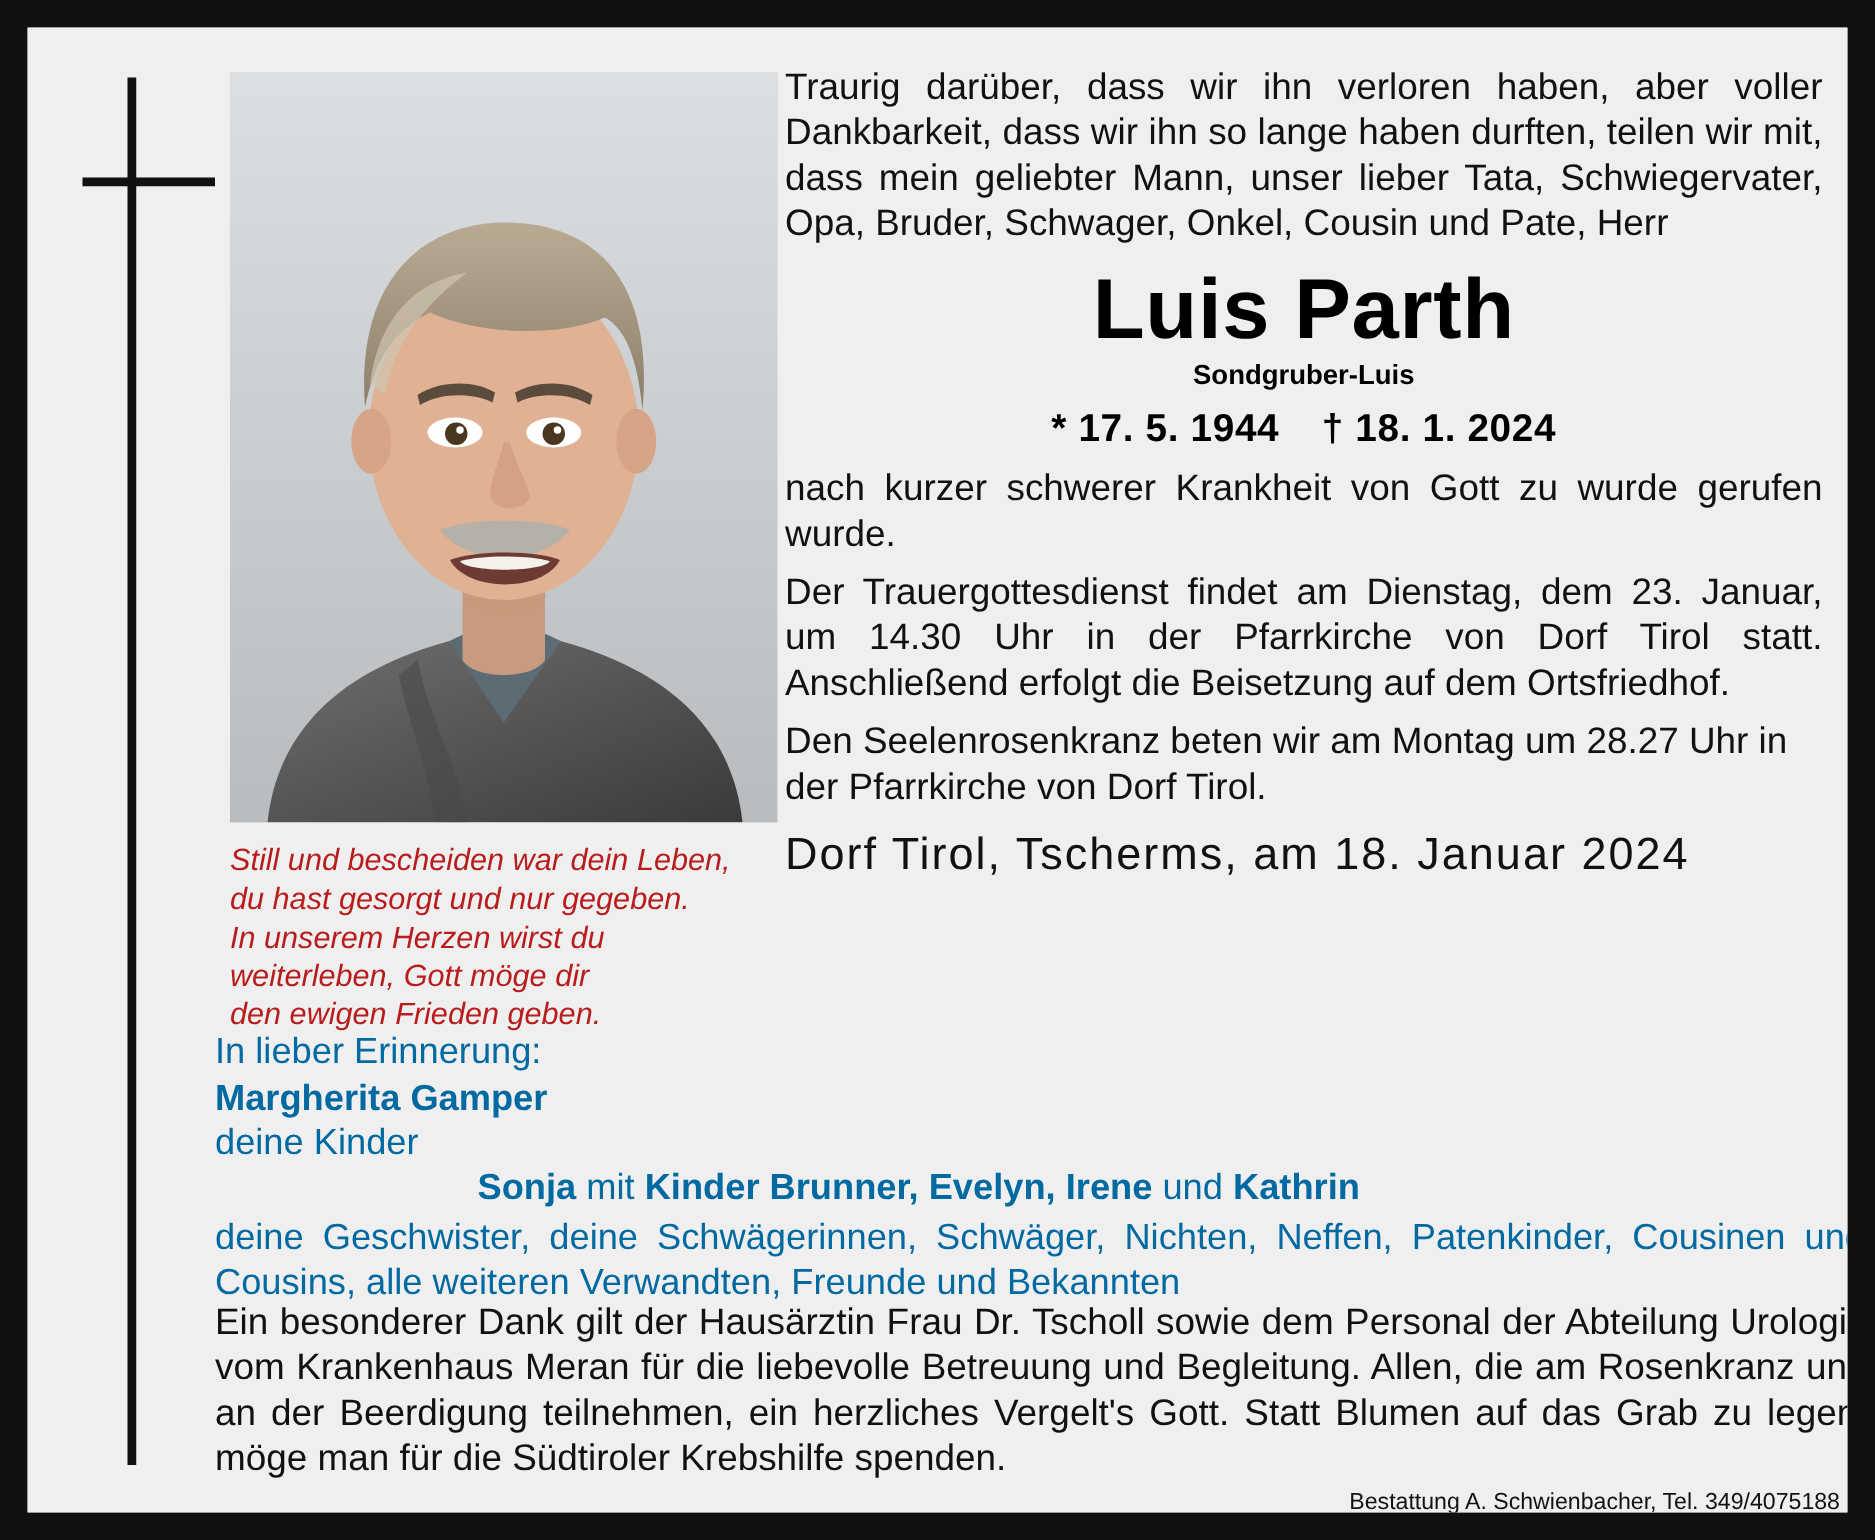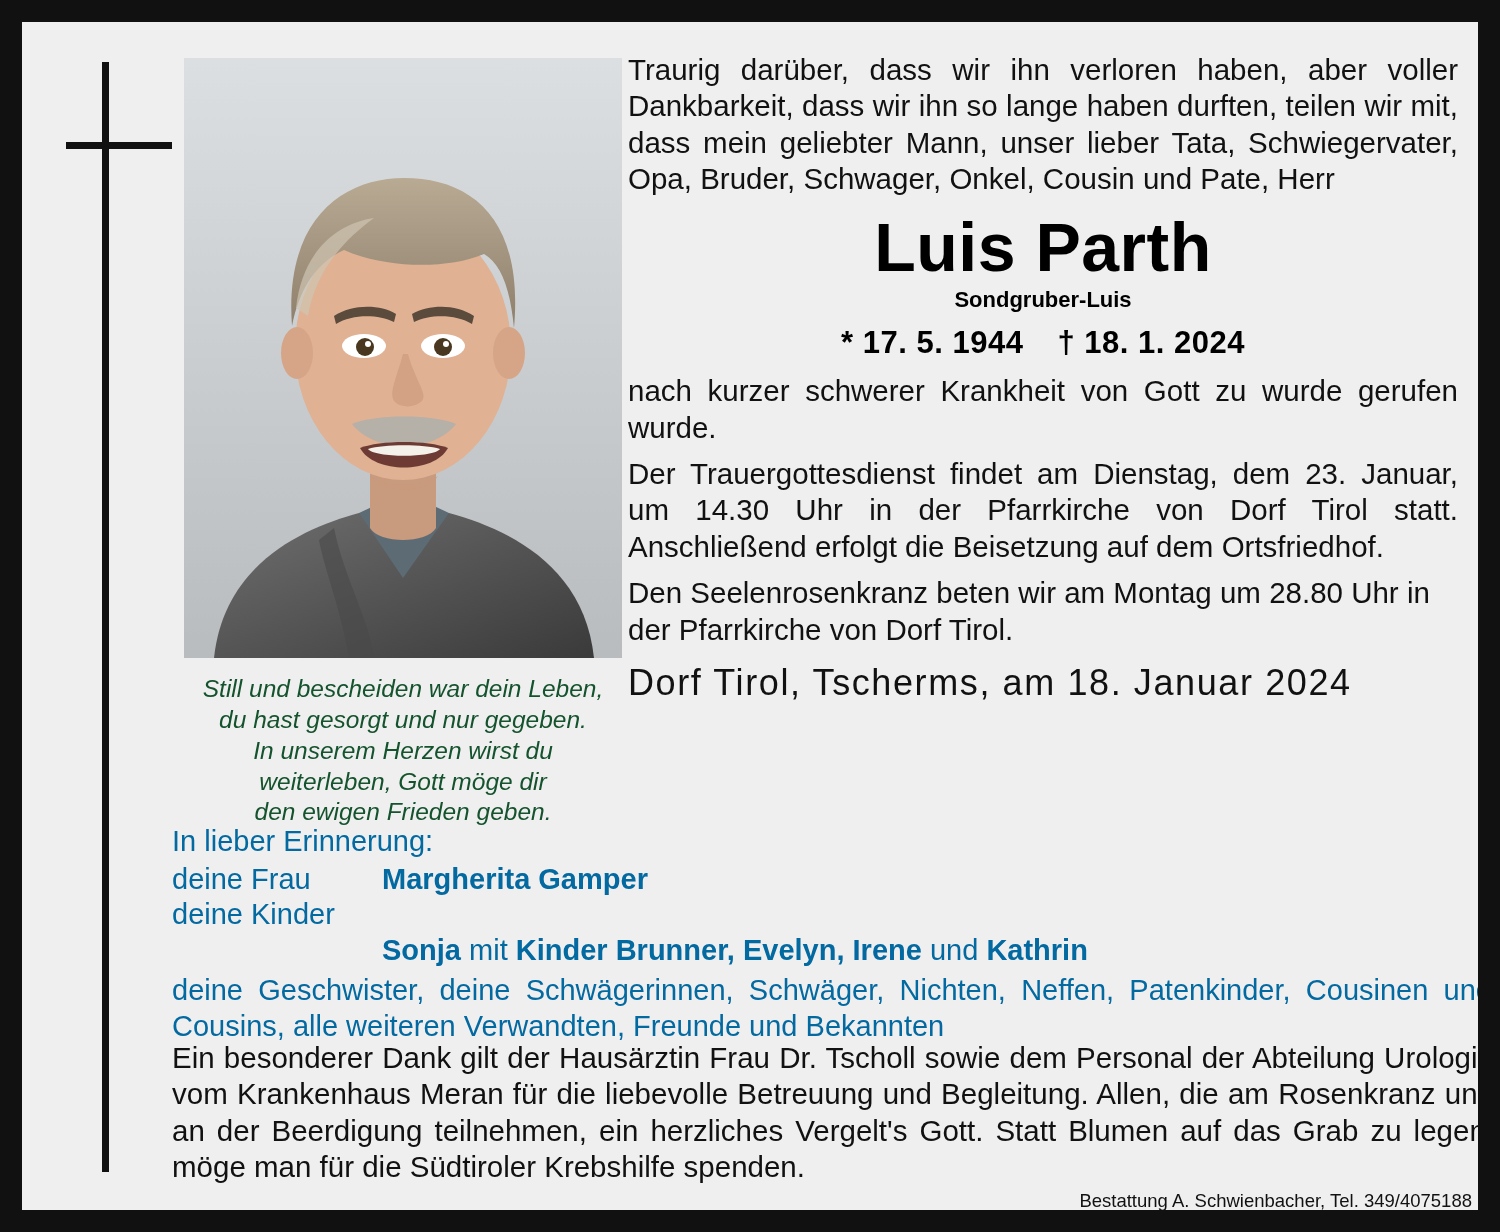--- a/index.html
+++ b/index.html
@@ -60,25 +60,24 @@
     width: 438px; height: 600px;
     overflow: hidden;
     background: #cfd2d4;
     position: relative;
   }
   .photo svg { display: block; width: 100%; height: 100%; }
 
   .verse {
     margin-top: 16px;
     width: 438px;
-    text-align: center;
     font-style: italic;
     font-size: 24.5px;
     line-height: 1.26;
-    color: #14532d;
+    color: #b91c1c;
   }
 
   .text-col {
     position: absolute;
     left: 456px; top: 12px;
     width: 830px;
   }
   .para {
     font-size: 29.5px;
     line-height: 1.235;
@@ -234,29 +233,28 @@
 
       <div class="text-col">
         <p class="para">Traurig darüber, dass wir ihn verloren haben, aber voller Dankbarkeit, dass wir ihn so lange haben durften, teilen wir mit, dass mein geliebter Mann, unser lieber Tata, Schwiegervater, Opa, Bruder, Schwager, Onkel, Cousin und Pate, Herr</p>
         <div class="name">Luis Parth</div>
         <div class="nickname">Sondgruber-Luis</div>
         <div class="dates">
           <span>* 17. 5. 1944</span><span class="gap"></span><span>† 18. 1. 2024</span>
         </div>
         <p class="para">nach kurzer schwerer Krankheit von Gott zu wurde gerufen wurde.</p>
         <p class="para">Der Trauergottesdienst findet am Dienstag, dem 23. Januar, um 14.30 Uhr in der Pfarrkirche von Dorf Tirol statt. Anschließend erfolgt die Beisetzung auf dem Ortsfriedhof.</p>
-        <p class="para last-left">Den Seelenrosenkranz beten wir am Montag um 28.80 Uhr in der Pfarrkirche von Dorf Tirol.</p>
+        <p class="para last-left">Den Seelenrosenkranz beten wir am Montag um 28.27 Uhr in der Pfarrkirche von Dorf Tirol.</p>
         <p class="place-date">Dorf Tirol, Tscherms, am 18. Januar 2024</p>
       </div>
     </div>
 
     <div class="family">
       <div class="memory">In lieber Erinnerung:</div>
       <div class="fam-row">
-        <div class="fam-label">deine Frau</div>
         <div class="fam-val"><b>Margherita Gamper</b></div>
       </div>
       <div class="fam-row">
         <div class="fam-label">deine Kinder</div>
       </div>
       <div class="fam-row indent">
         <div class="fam-label">&nbsp;</div>
         <div class="fam-val"><b>Sonja</b><span> mit </span><b>Kinder Brunner, Evelyn, Irene</b><span> und </span><b>Kathrin</b></div>
       </div>
       <div class="relatives">deine Geschwister, deine Schwägerinnen, Schwäger, Nichten, Neffen, Patenkinder, Cousinen und Cousins, alle weiteren Verwandten, Freunde und Bekannten</div>

